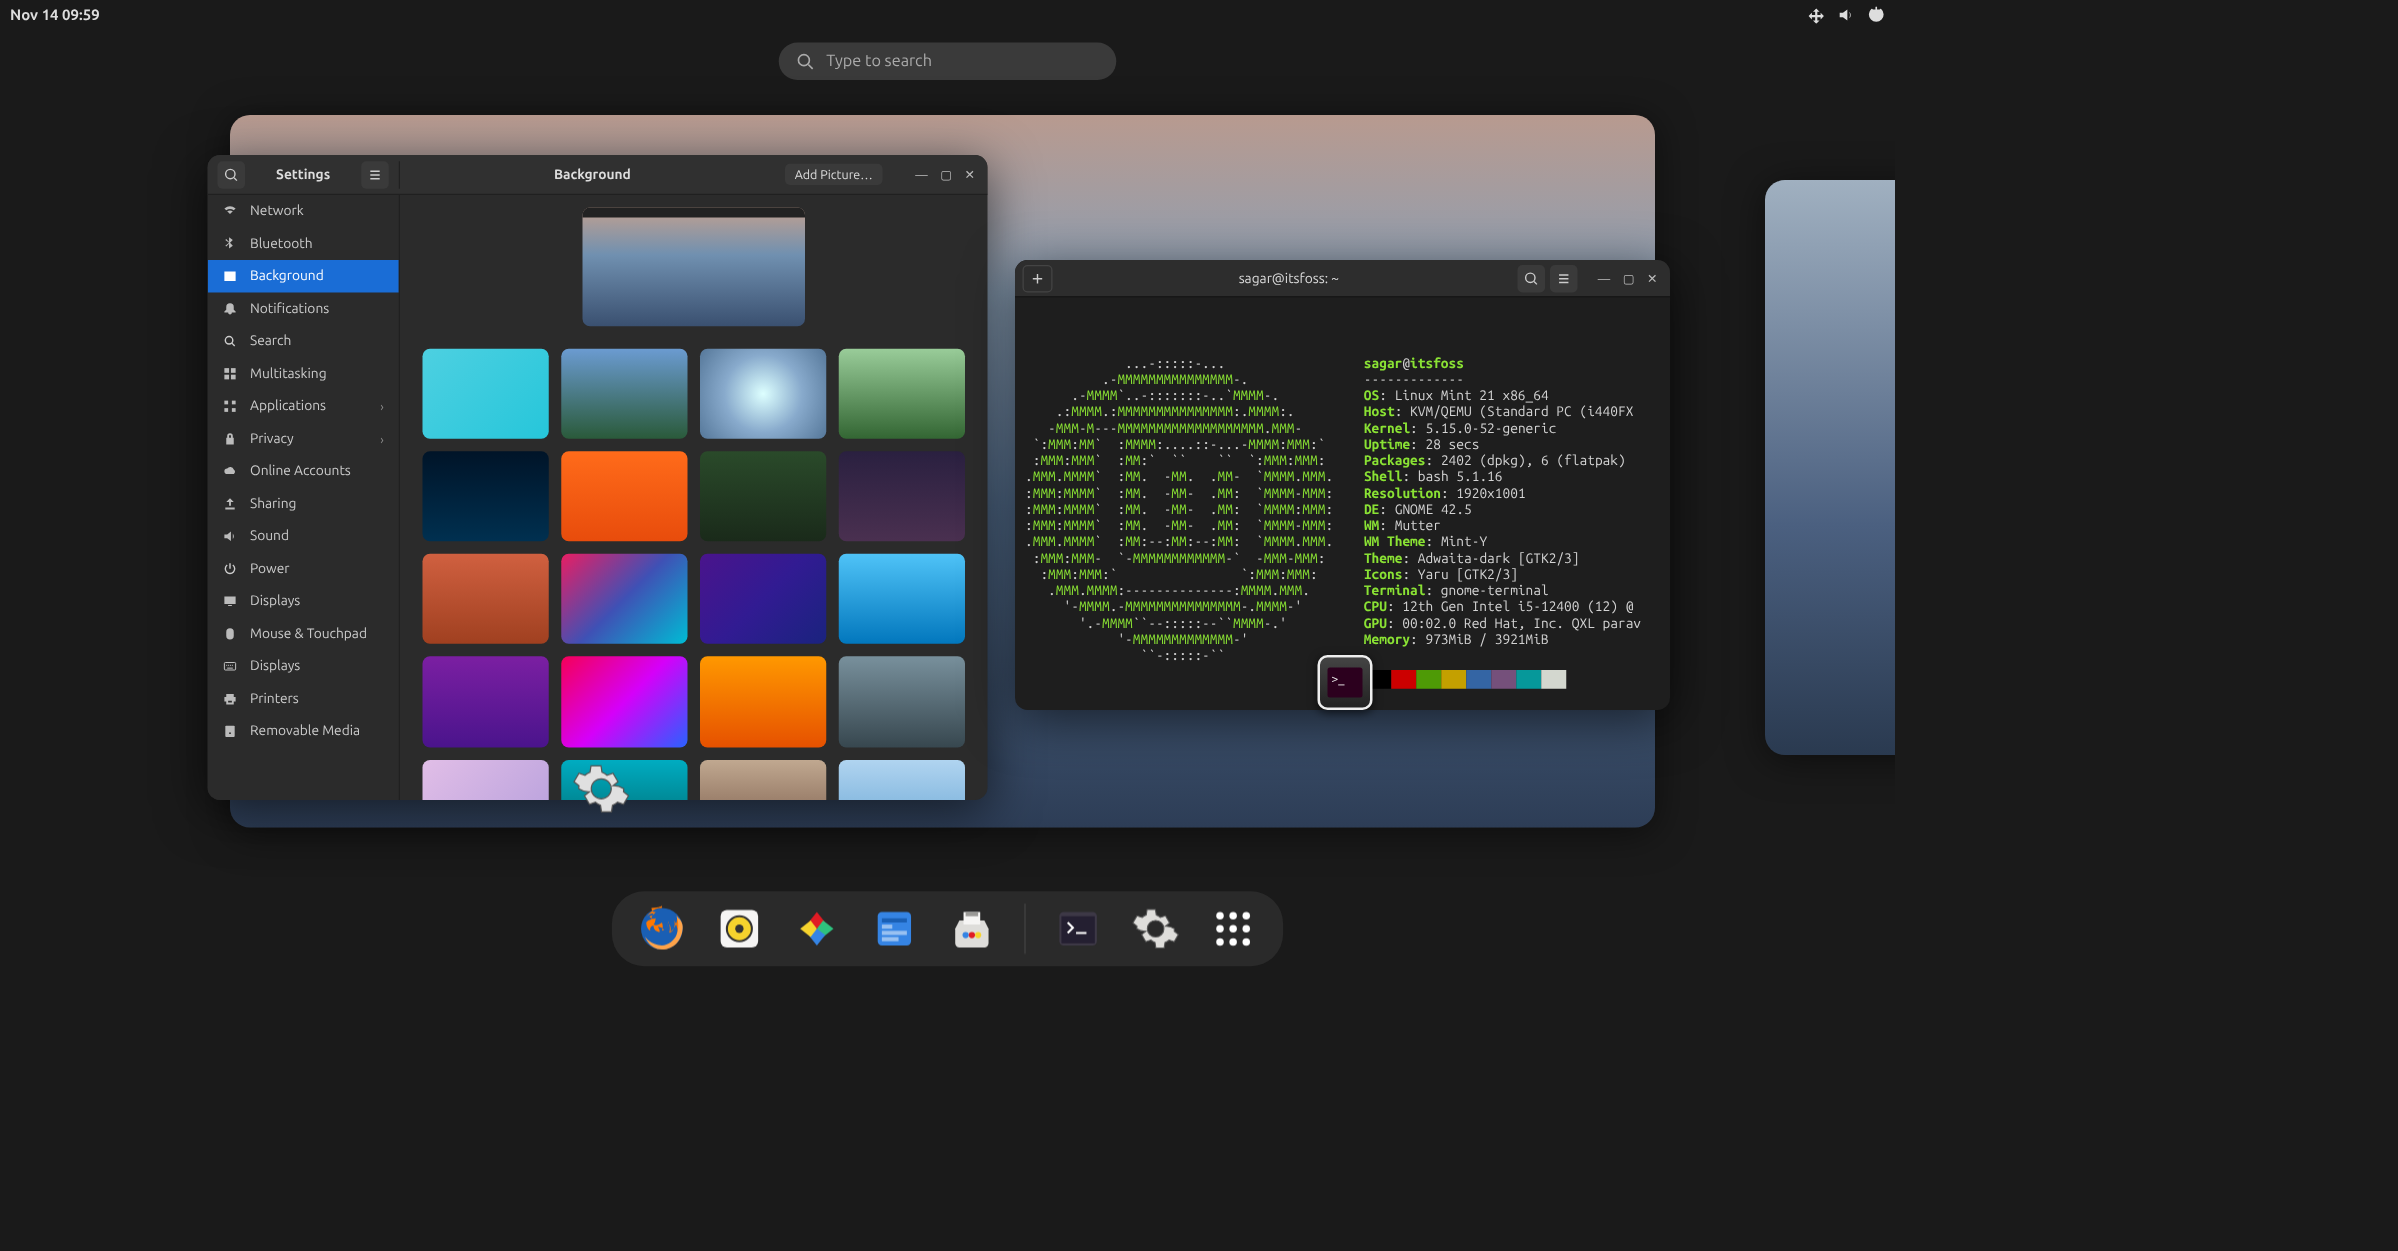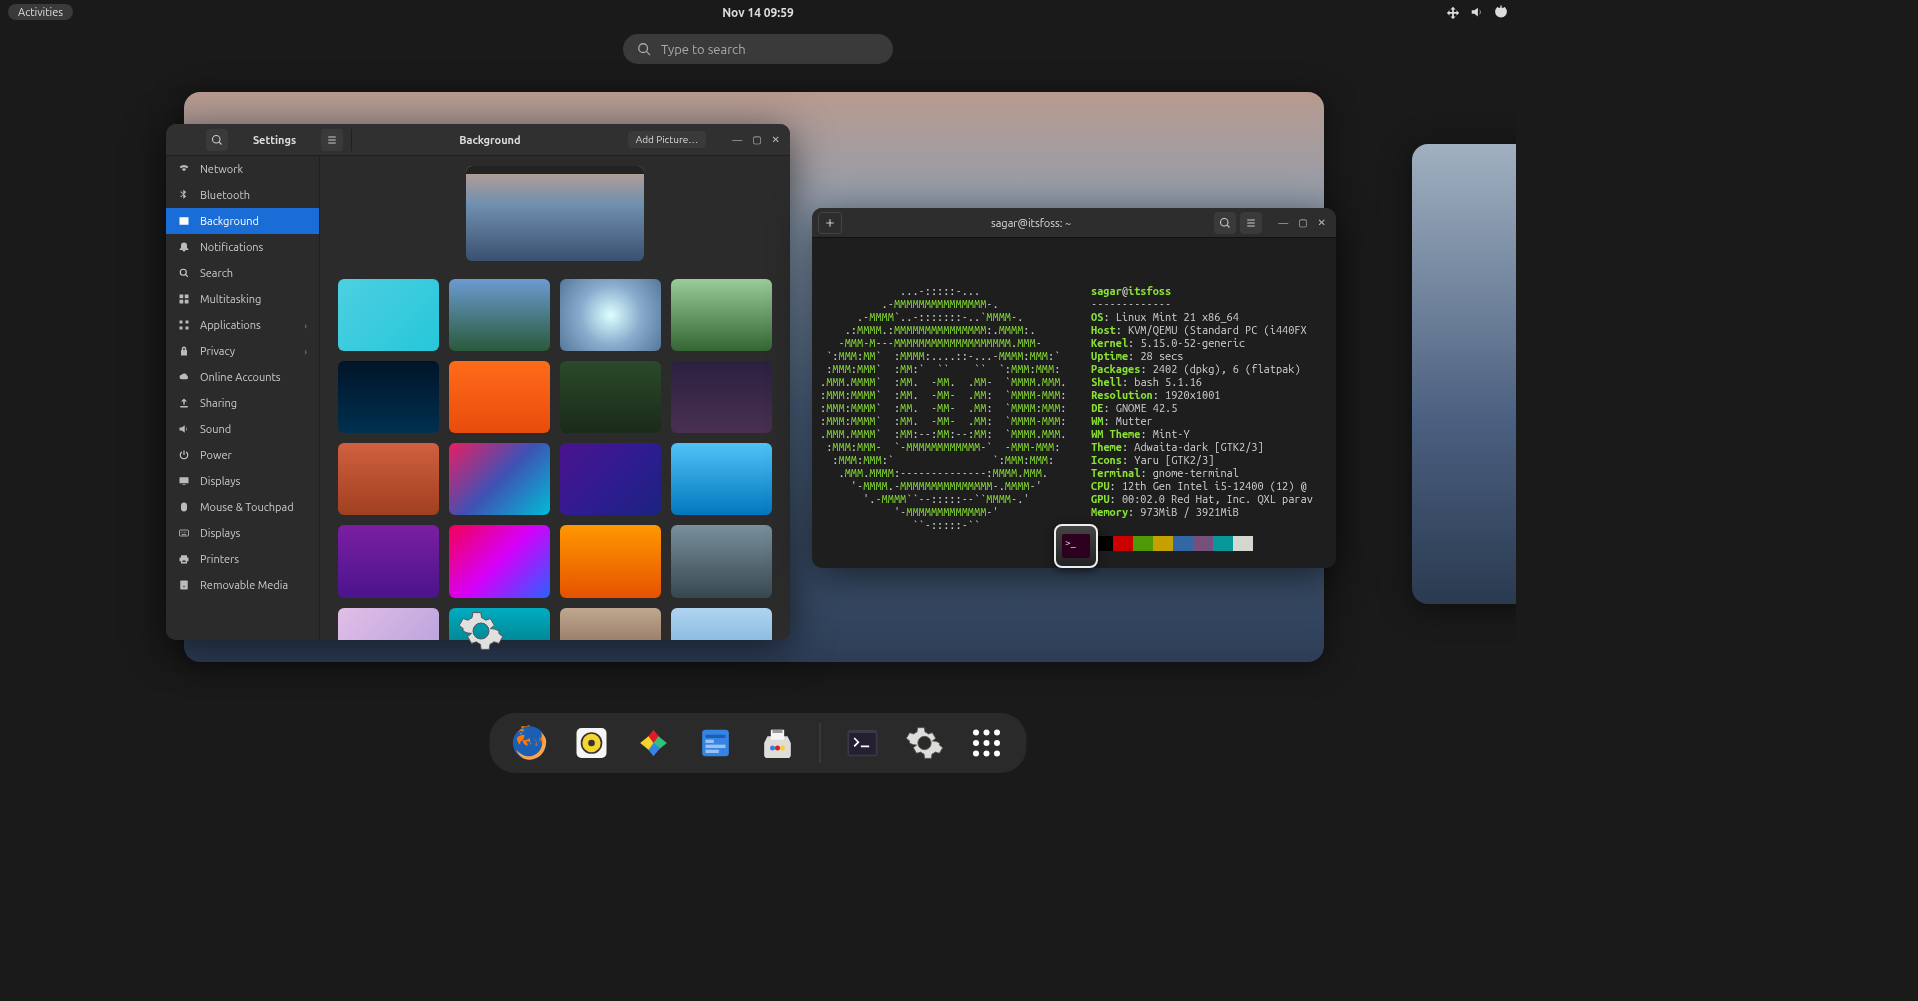--- a/index.html
+++ b/index.html
@@ -66,21 +66,21 @@
   overflow: hidden;
   color: #ddd;
 }
 .settings-win { left: 166px; top: 124px; width: 624px; height: 516px; display:flex; flex-direction:column;}
 .settings-head {
   height: 32px;
   background: #303030;
   display: flex; align-items: center;
   border-bottom: 1px solid #202020;
 }
-.settings-head .hseg { display:flex; align-items:center; gap:6px; padding:0 8px;margin-left:32px;}
+.settings-head .hseg { display:flex; align-items:center; gap:6px; padding:0 8px;}
 .settings-head .sidebar-head { width:154px; border-right:1px solid #202020;}
 .settings-head .sidebar-head .title { flex:1; text-align:center; font-size:11px; font-weight:600;}
 .iconbtn { width:22px; height:22px; display:flex; align-items:center; justify-content:center; border-radius:4px; background:#3a3a3a; color:#ccc;}
 .settings-head .main-head { flex:1; display:flex; align-items:center;}
 .settings-head .main-head .title { flex:1; text-align:center; font-size:11px; font-weight:600;}
 .addpic { background:#3a3a3a; border-radius:4px; padding:3px 8px; font-size:10px; margin-right:16px;}
 .winbtns { display:flex; gap:10px; padding:0 10px; color:#bbb; font-size:10px;}
 
 .settings-body { flex:1; display:flex; overflow:hidden;}
 .sidebar {
@@ -167,23 +167,20 @@
 .dock .sep { width:1px; height:40px; background:#444;}
 .dock-item { width:40px; height:40px; display:flex; align-items:center; justify-content:center;}
 
 .icon { display:inline-flex; }
 svg { display:block; }
 </style>
 </head>
 <body>
 
 <div class="topbar">
-  <div class="left">
-    <div class="activities">Activities</div>
-  </div>
   <div class="center">Nov 14  09:59</div>
   <div class="right">
     <span class="icon">
       <svg width="14" height="14" viewBox="0 0 16 16">
           <path fill="#ddd" d="M8 2l-3 3h2v3H4V6L1 9l3 3v-2h3v3H5l3 3 3-3H9v-3h3v2l3-3-3-3v2H9V5h2z"></path>
         </svg>
     </span>
     <span class="icon">
       <svg width="14" height="14" viewBox="0 0 16 16">
           <path fill="#ddd" d="M2 6v4h3l4 3V3L5 6H2zm9-1a5 5 0 010 6v-1a4 4 0 000-4V5zm0 2a3 3 0 010 2V7z"></path>

